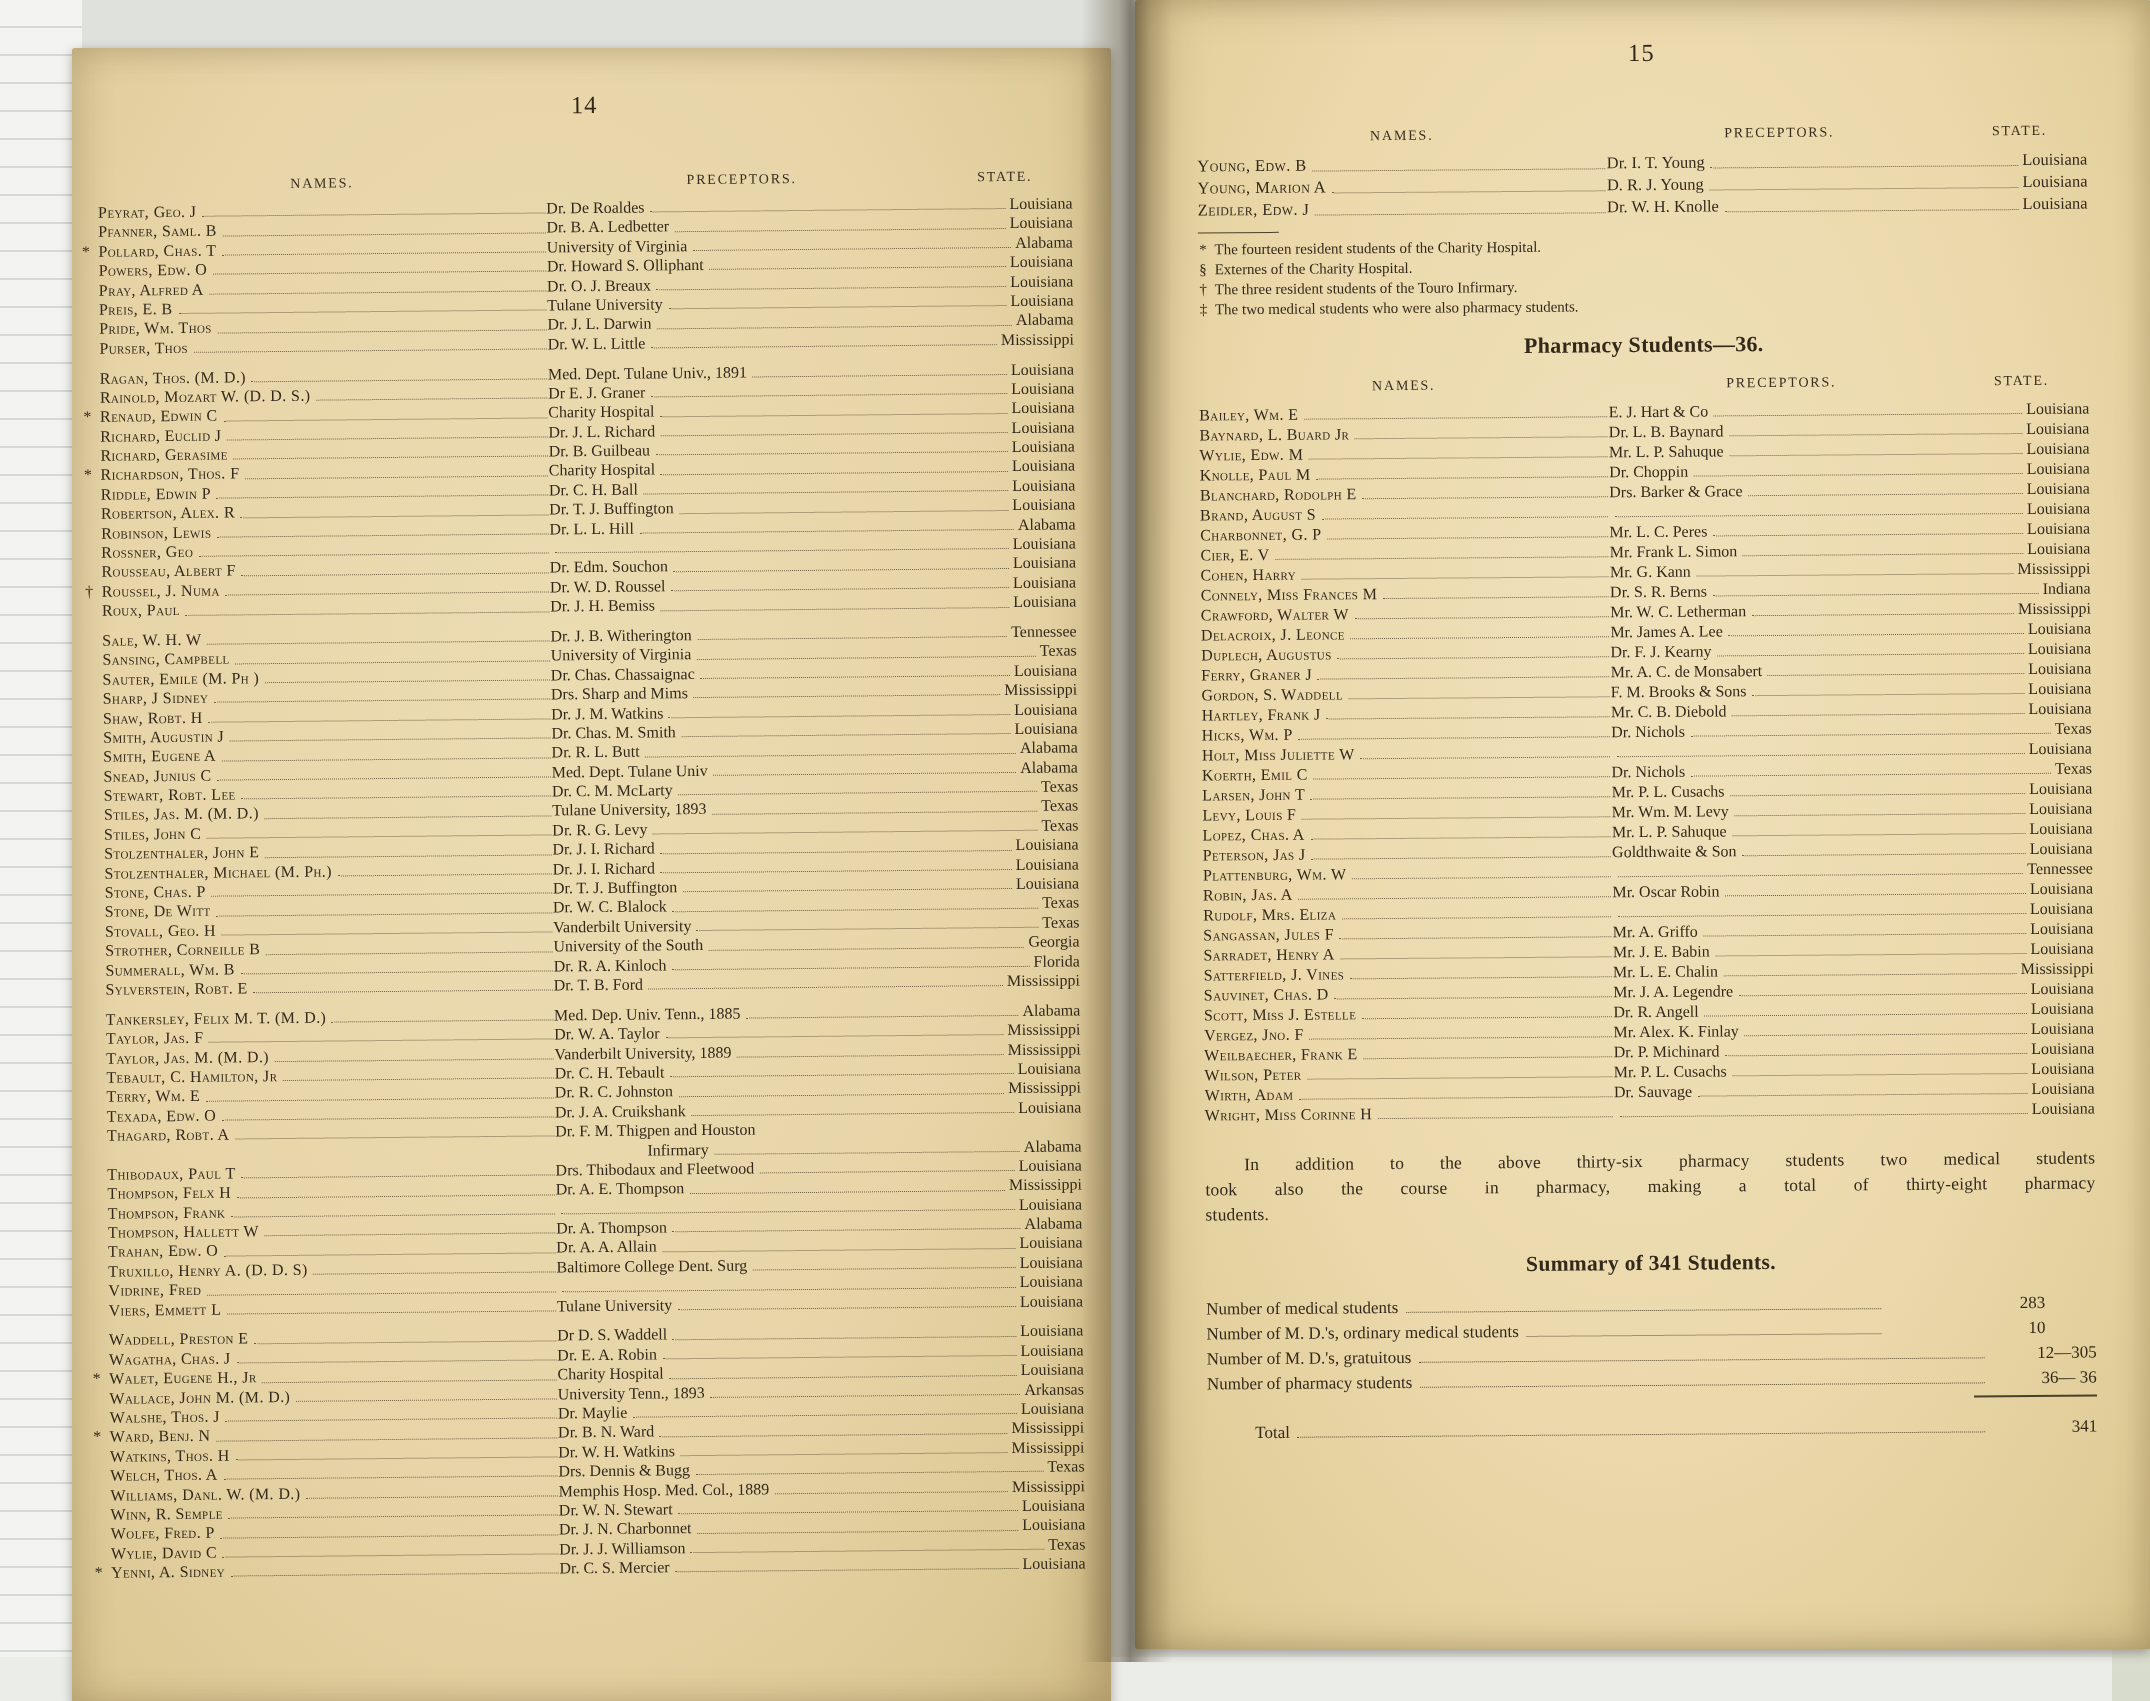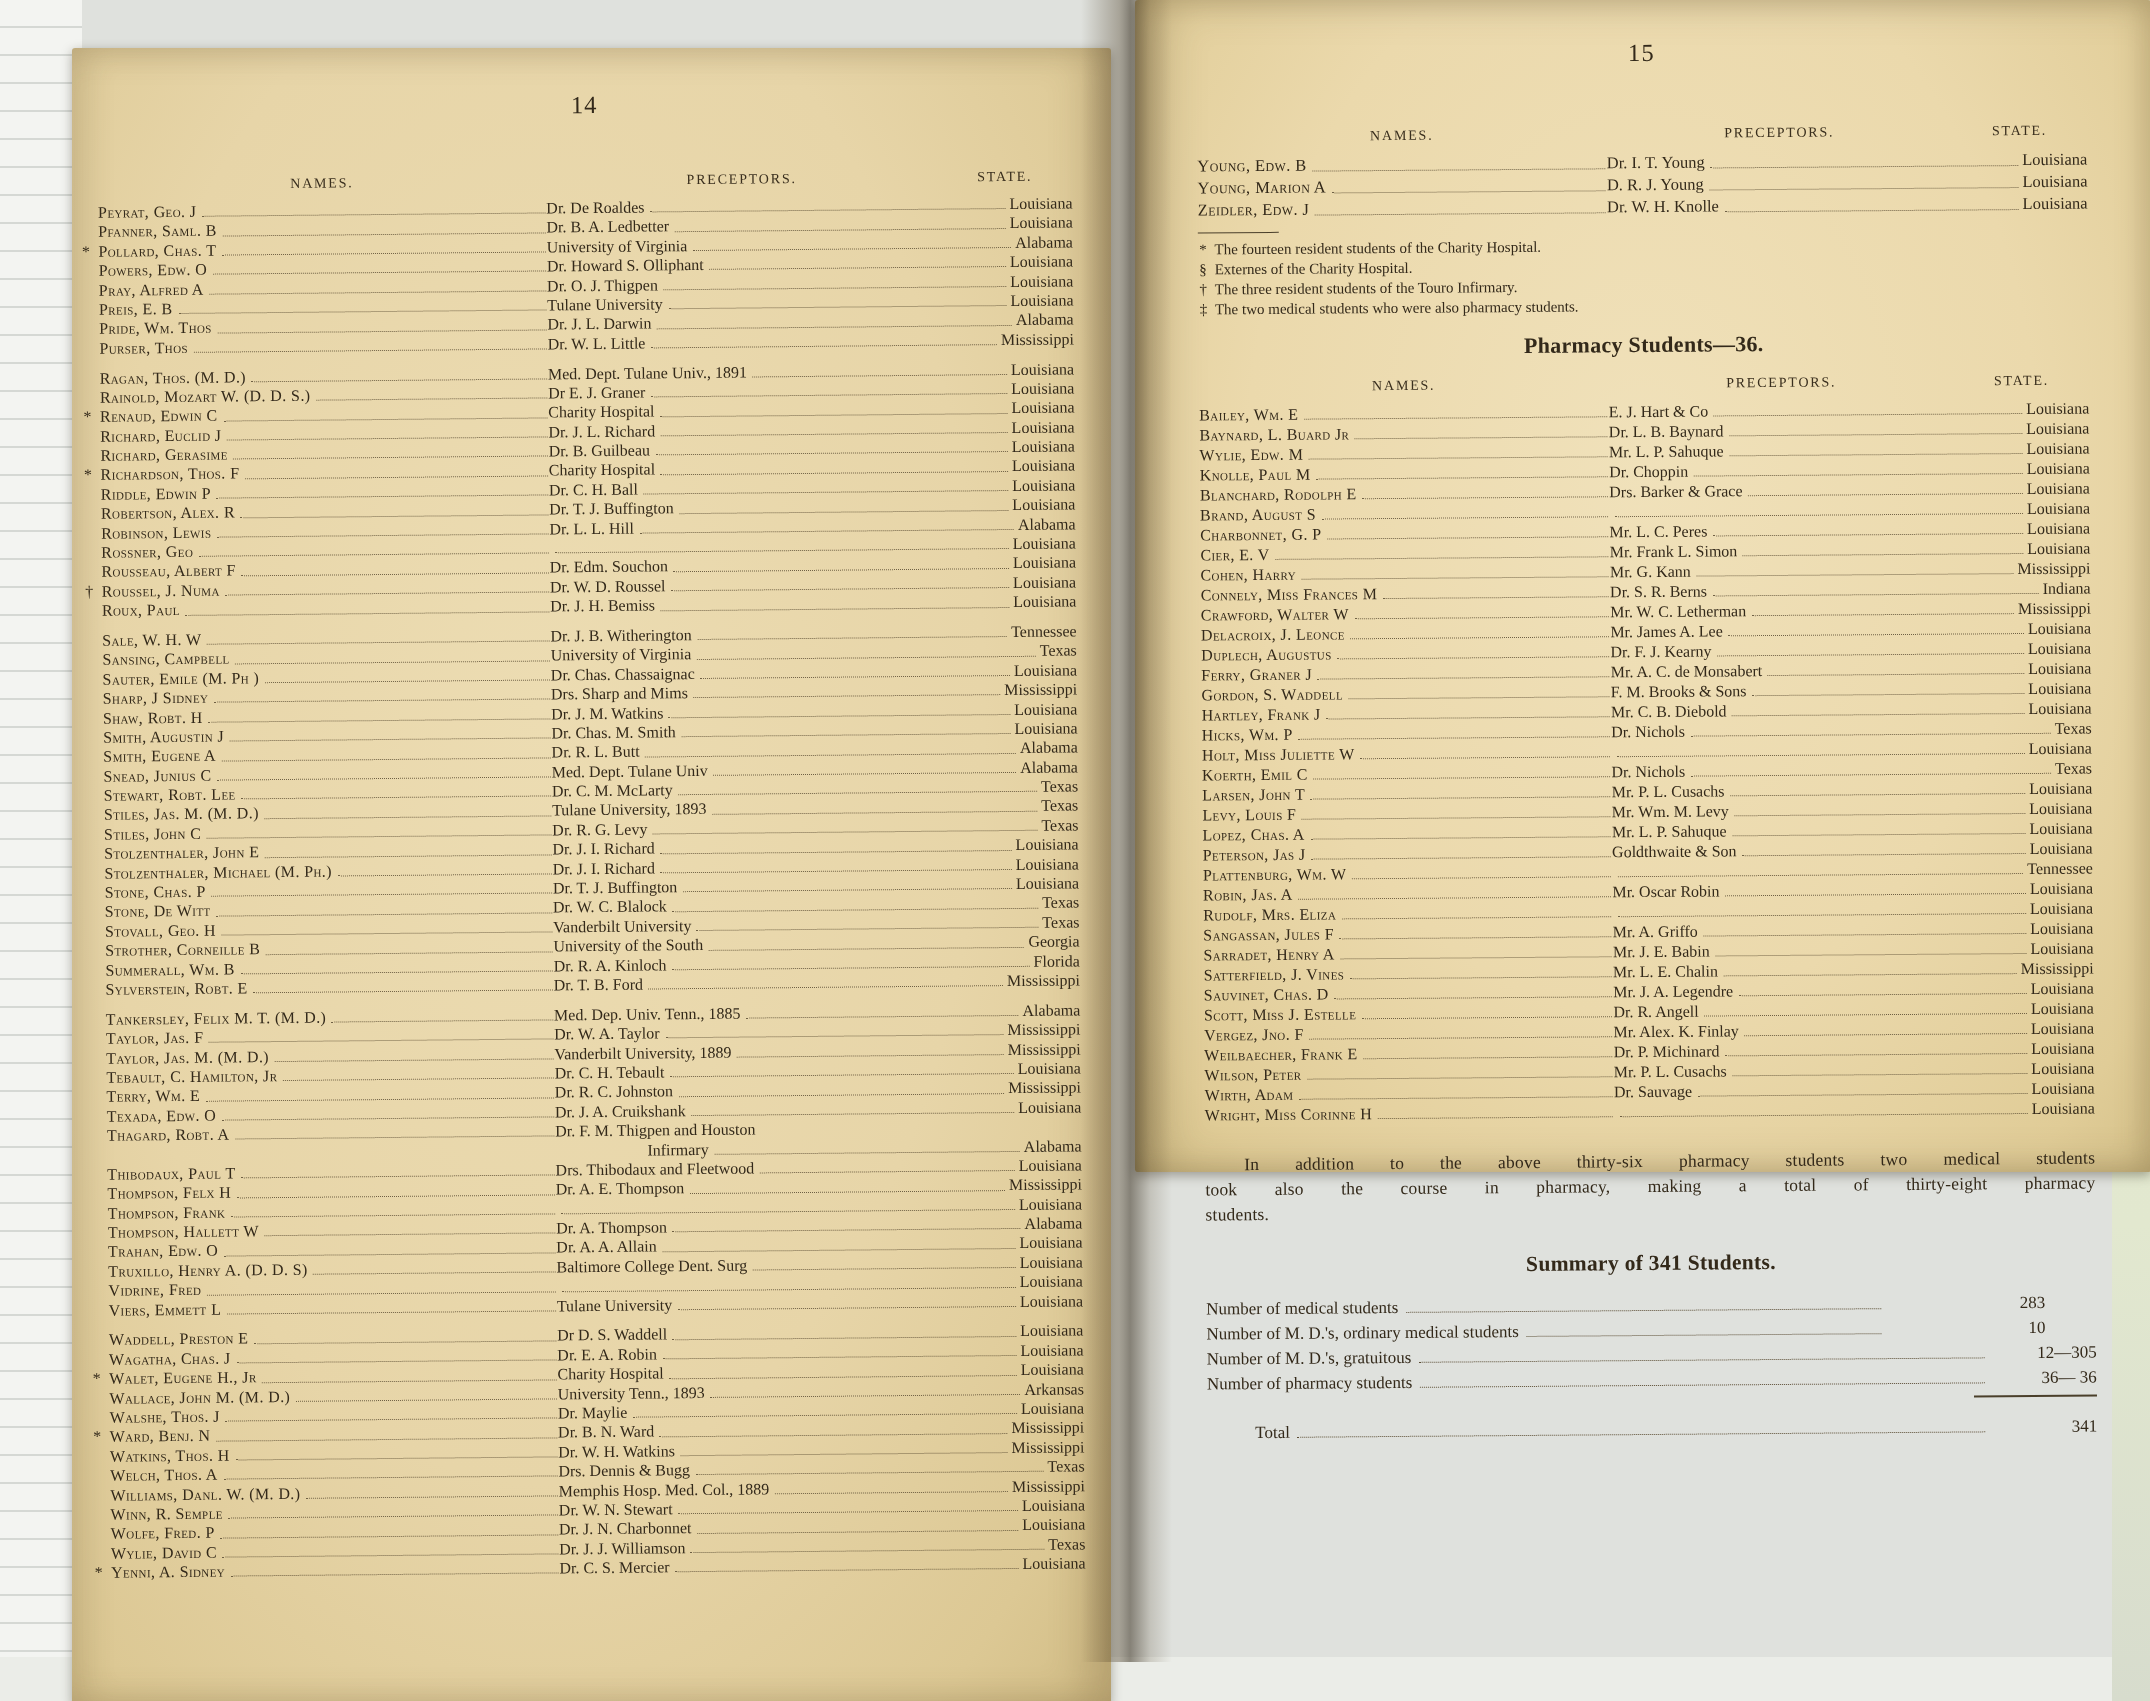--- a/index.html
+++ b/index.html
@@ -19,21 +19,21 @@
     background:linear-gradient(to bottom,#dce1d5,#e4ebd2 28%,#e2e8cf 72%,#d7dccd);
   }
   .page{position:absolute;top:0;border-radius:3.1px;}
   .page-l{
     left:72px;width:1039px;height:1656px;
     background:radial-gradient(ellipse at 45% 40%,#ecdcb2 0%,#e7d5a8 55%,#dcc894 86%,#d1bc85 100%);
     box-shadow:inset -26px 0 37px rgba(95,75,40,.22), inset 16px 0 28px rgba(95,75,40,.16), 0 3.7px 11px rgba(40,35,20,.35);
     margin-top:48px;
   }
   .page-r{
-    left:1135px;width:1016px;height:1172px;
+    left:1135px;width:1016px;height:1649px;
     background:radial-gradient(ellipse at 50% 40%,#f0e1ba 0%,#ebd9ac 55%,#e0cc97 88%,#d5c18a 100%);
     box-shadow:inset 28px 0 43px rgba(95,75,40,.28), inset -12.3px 0 24.5px rgba(110,90,50,.22), 0 3.7px 11px rgba(40,35,20,.35);
   }
   .gutter{
     position:absolute;left:1081px;top:0;width:91px;height:1662px;pointer-events:none;
     background:linear-gradient(to right,rgba(70,55,30,0),rgba(70,55,30,.36) 42%,rgba(45,35,18,.5) 54%,rgba(70,55,30,.18) 76%,rgba(70,55,30,0));
   }
   .pl-inner{padding:0 40px 0 24.5px;transform:rotate(-.55deg);transform-origin:50% 0;}
   .pr-inner{padding:0 65px 0 61px;transform:rotate(-.45deg);transform-origin:50% 0;}
 
@@ -143,21 +143,21 @@
             <span class="ld"></span>
           </span>
           <span class="c-s">Louisiana</span>
         </div>
         <div class="trow t-l">
           <span class="c-n">
             <span class="nm">Pray, Alfred A</span>
             <span class="ld"></span>
           </span>
           <span class="c-p">
-            <span class="pt">Dr. O. J. Thigpen</span>
+            <span class="pt">Dr. O. J. Breaux</span>
             <span class="ld"></span>
           </span>
           <span class="c-s">Louisiana</span>
         </div>
         <div class="trow t-l">
           <span class="c-n">
             <span class="nm">Preis, E. B</span>
             <span class="ld"></span>
           </span>
           <span class="c-p">

